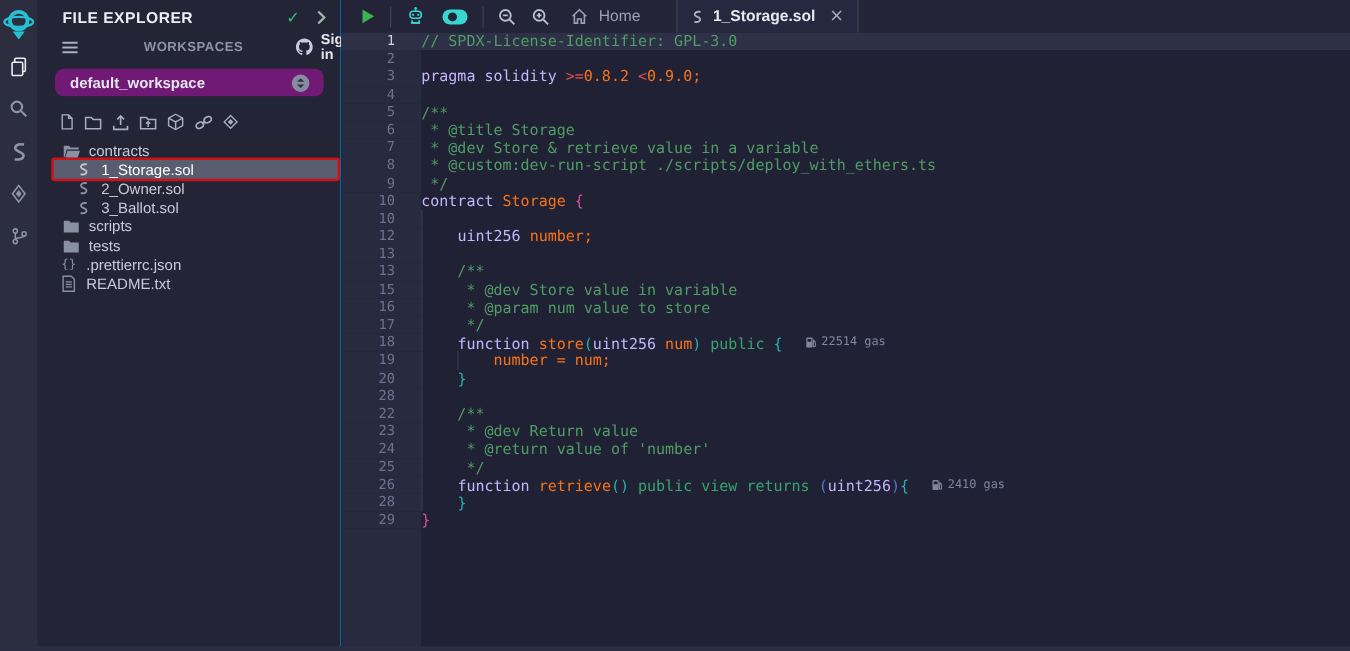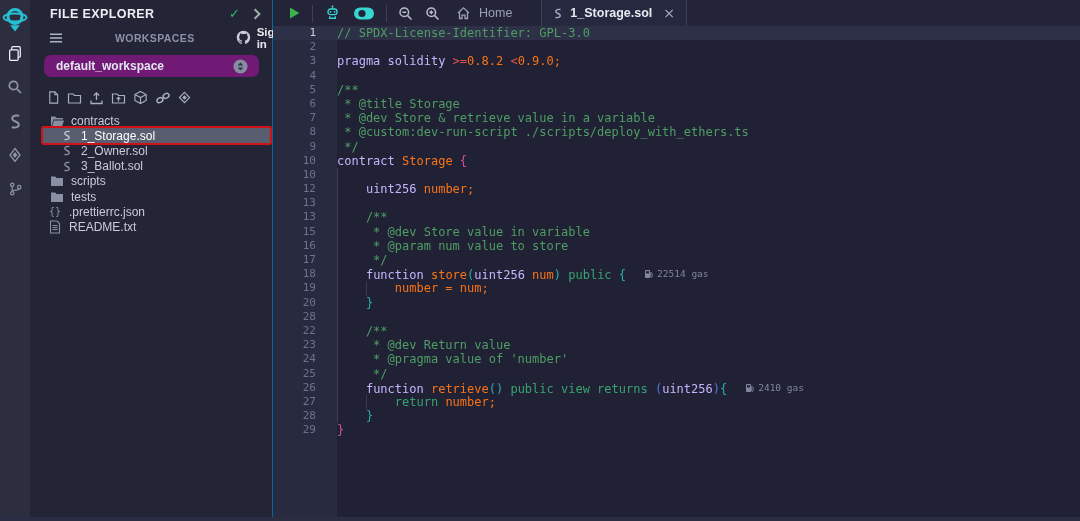--- a/index.html
+++ b/index.html
@@ -373,28 +373,27 @@
         <div class="cline"><span class="gut">18</span><span class="ccontent"><span class="guide" style="left: 0px;"></span><span class="tok-p">    </span><span class="tok-k">function </span><span class="tok-p">store</span><span class="tok-t">(</span><span class="tok-k">uint256</span><span class="tok-p"> num</span><span class="tok-t">)</span><span class="tok-p"> </span><span class="tok-g">public</span><span class="tok-p"> </span><span class="tok-t">{</span><span class="gas"><span style="display: inline-flex;"><svg width="9" height="10" viewBox="0 0 9 10" fill="currentColor">
                   <rect x="1" y="1" width="5" height="8" rx="0.8"></rect>
                   <rect x="2" y="2.2" width="3" height="2.2" fill="#202135"></rect>
                   <path d="M6.8 3.2 L8.2 4.6 V7.8 A0.9 0.9 0 0 1 6.5 7.8 Z" fill="none" stroke="currentColor" stroke-width="0.9"></path>
                 </svg></span><span>22514 gas</span></span></span></div>
         <div class="cline"><span class="gut">19</span><span class="ccontent"><span class="guide" style="left: 0px;"></span><span class="guide" style="left: 28.92px;"></span><span class="tok-p">        number = num;</span></span></div>
         <div class="cline"><span class="gut">20</span><span class="ccontent"><span class="guide" style="left: 0px;"></span><span class="tok-p">    </span><span class="tok-t">}</span></span></div>
         <div class="cline"><span class="gut">28</span><span class="ccontent"><span class="guide" style="left: 0px;"></span></span></div>
         <div class="cline"><span class="gut">22</span><span class="ccontent"><span class="guide" style="left: 0px;"></span><span class="tok-c">    /**</span></span></div>
         <div class="cline"><span class="gut">23</span><span class="ccontent"><span class="guide" style="left: 0px;"></span><span class="tok-c">     * @dev Return value</span></span></div>
-        <div class="cline"><span class="gut">24</span><span class="ccontent"><span class="guide" style="left: 0px;"></span><span class="tok-c">     * @pragma value of 'number'</span></span></div>
+        <div class="cline"><span class="gut">24</span><span class="ccontent"><span class="guide" style="left: 0px;"></span><span class="tok-c">     * @return value of 'number'</span></span></div>
         <div class="cline"><span class="gut">25</span><span class="ccontent"><span class="guide" style="left: 0px;"></span><span class="tok-c">     */</span></span></div>
         <div class="cline"><span class="gut">26</span><span class="ccontent"><span class="guide" style="left: 0px;"></span><span class="tok-p">    </span><span class="tok-k">function </span><span class="tok-p">retrieve</span><span class="tok-t">()</span><span class="tok-p"> </span><span class="tok-g">public view returns </span><span class="tok-b">(</span><span class="tok-k">uint256</span><span class="tok-b">)</span><span class="tok-t">{</span><span class="gas"><span style="display: inline-flex;"><svg width="9" height="10" viewBox="0 0 9 10" fill="currentColor">
                   <rect x="1" y="1" width="5" height="8" rx="0.8"></rect>
                   <rect x="2" y="2.2" width="3" height="2.2" fill="#202135"></rect>
                   <path d="M6.8 3.2 L8.2 4.6 V7.8 A0.9 0.9 0 0 1 6.5 7.8 Z" fill="none" stroke="currentColor" stroke-width="0.9"></path>
                 </svg></span><span>2410 gas</span></span></span></div>
-        <div class="cline"><span class="gut">27</span><span class="ccontent"><span class="guide" style="left: 0px;"></span><span class="guide" style="left: 28.92px;"></span><span class="tok-p">        </span><span class="tok-g">return </span><span class="tok-p">number;</span></span></div>
         <div class="cline"><span class="gut">28</span><span class="ccontent"><span class="guide" style="left: 0px;"></span><span class="tok-p">    </span><span class="tok-t">}</span></span></div>
         <div class="cline"><span class="gut">29</span><span class="ccontent"><span class="tok-m">}</span></span></div>
         <div class="fill">
           <span class="gut"></span>
         </div>
       </div>
   </main>
 
   <div class="bottom-strip"></div>
 </div>

